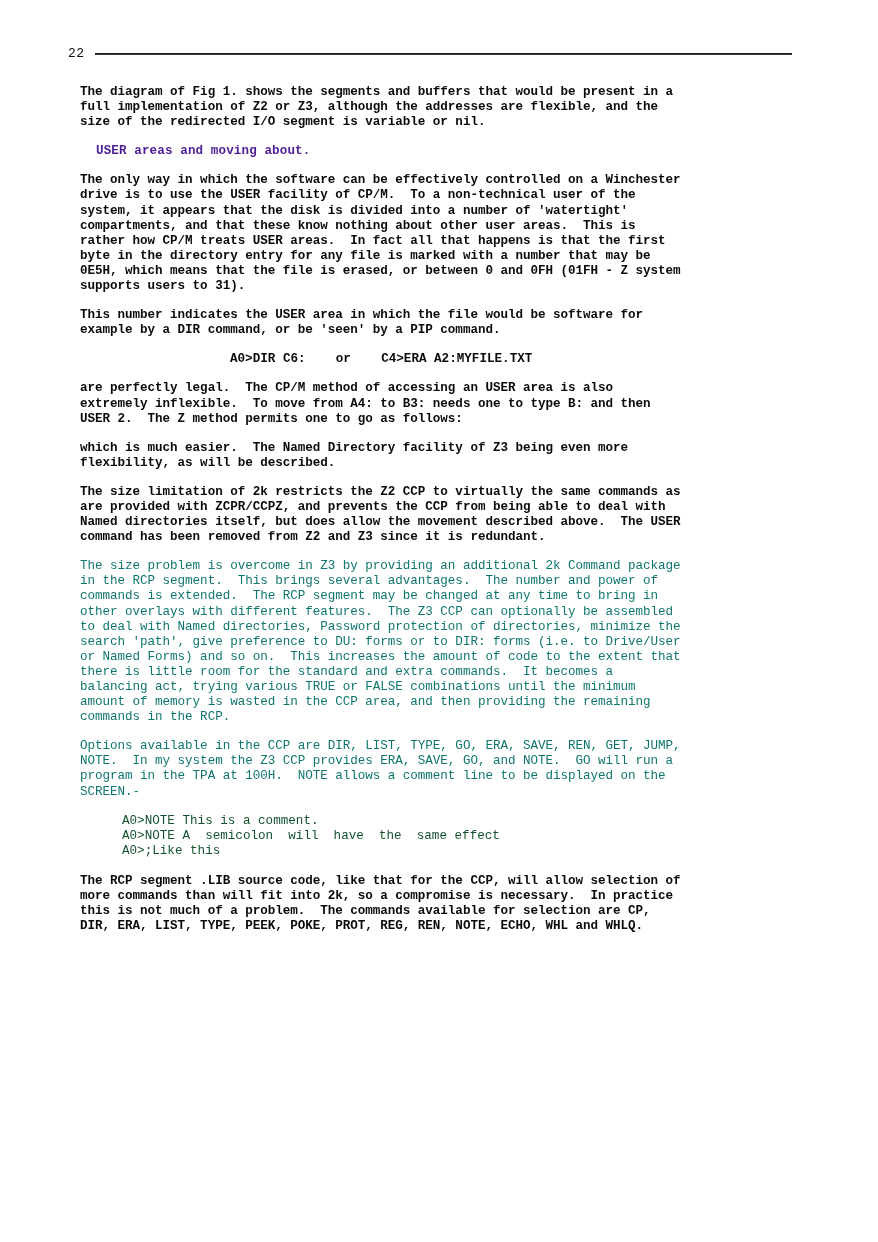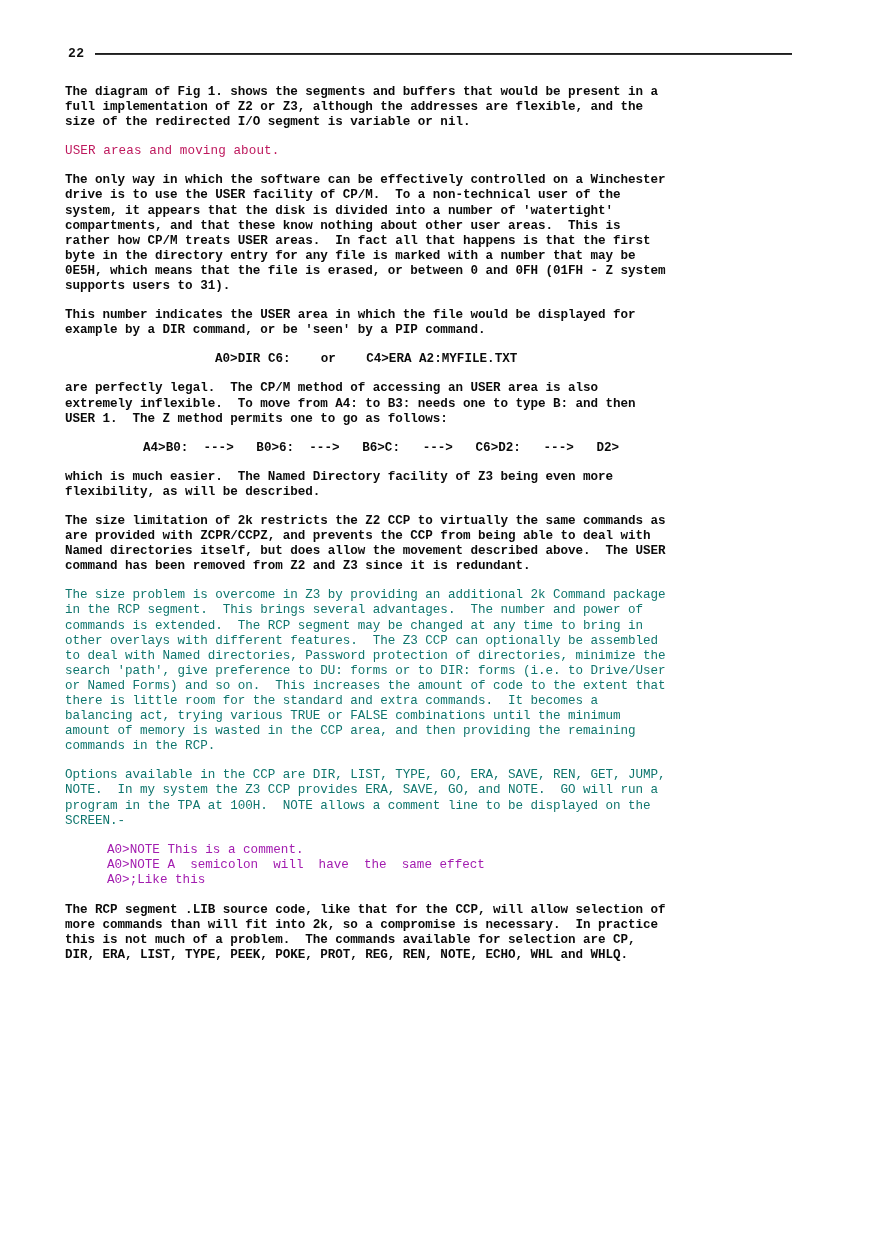--- a/index.html
+++ b/index.html
@@ -25,38 +25,38 @@
     left: 68px;
     top: 42px;
     width: 724px;
     height: 22px;
     display: flex;
     align-items: center;
   }
   .folio {
     font-family: "Liberation Mono", "DejaVu Sans Mono", monospace;
     font-size: 13px;
-    font-weight: bold;
+    font-weight: normal;
     letter-spacing: 0.5px;
     color: #101010;
     line-height: 1;
     padding-right: 10px;
     white-space: nowrap;
   }
   .header-rule {
     flex: 1 1 auto;
     height: 2px;
     background: linear-gradient(to bottom, #2a2a2a 0%, #111 50%, #555 100%);
     margin-top: 2px;
   }
 
   
   .body-col {
     position: absolute;
-    left: 65px;
+    left: 80px;
     top: 85px;
     width: 740px;
   }
 
   .para {
     font-size: 12.6px;
     line-height: 15.1px;
     letter-spacing: -0.05px;
     color: #0a0a0a;
     margin: 0 0 14px 0;
@@ -65,23 +65,23 @@
     text-rendering: optimizeLegibility;
   }
   .para.light {
     font-weight: normal;
     color: #0f766e;
   }
 
   h2.section-head {
     font-size: 12.6px;
     line-height: 15.1px;
-    font-weight: normal;
-    margin: 0 0 14px 0;
-    color: #be185d;
+    font-weight: bold;
+    margin: 0 0 14px 16px;
+    color: #4c1d95;
     letter-spacing: 0.1px;
   }
 
   .code-center {
     font-size: 12.6px;
     line-height: 15.1px;
     font-weight: bold;
     margin: 0 0 14px 0;
     white-space: pre;
     color: #0a0a0a;
@@ -91,21 +91,21 @@
   .code-center.flow {
     padding-left: 78px;
   }
 
   .code-block {
     font-size: 12.6px;
     line-height: 15.3px;
     font-weight: normal;
     margin: 0 0 14px 0;
     white-space: pre;
-    color: #a21caf;
+    color: #14532d;
     padding-left: 42px;
   }
 </style>
 </head>
 <body>
 
 <div class="page">
 
   <div class="page-header">
     <div class="folio">22</div>
@@ -122,31 +122,30 @@
 
     <p class="para">The only way in which the software can be effectively controlled on a Winchester
 drive is to use the USER facility of CP/M.  To a non-technical user of the
 system, it appears that the disk is divided into a number of 'watertight'
 compartments, and that these know nothing about other user areas.  This is
 rather how CP/M treats USER areas.  In fact all that happens is that the first
 byte in the directory entry for any file is marked with a number that may be
 0E5H, which means that the file is erased, or between 0 and 0FH (01FH - Z system
 supports users to 31).</p>
 
-    <p class="para">This number indicates the USER area in which the file would be displayed for
+    <p class="para">This number indicates the USER area in which the file would be software for
 example by a DIR command, or be 'seen' by a PIP command.</p>
 
 
     <div class="code-center">A0&gt;DIR C6:    or    C4&gt;ERA A2:MYFILE.TXT</div>
 
     <p class="para">are perfectly legal.  The CP/M method of accessing an USER area is also
 extremely inflexible.  To move from A4: to B3: needs one to type B: and then
-USER 1.  The Z method permits one to go as follows:</p>
+USER 2.  The Z method permits one to go as follows:</p>
 
-    <div class="code-center flow">A4&gt;B0:  ---&gt;   B0&gt;6:  ---&gt;   B6&gt;C:   ---&gt;   C6&gt;D2:   ---&gt;   D2&gt;</div>
 
     <p class="para">which is much easier.  The Named Directory facility of Z3 being even more
 flexibility, as will be described.</p>
 
 
     <p class="para">The size limitation of 2k restricts the Z2 CCP to virtually the same commands as
 are provided with ZCPR/CCPZ, and prevents the CCP from being able to deal with
 Named directories itself, but does allow the movement described above.  The USER
 command has been removed from Z2 and Z3 since it is redundant.</p>
 

